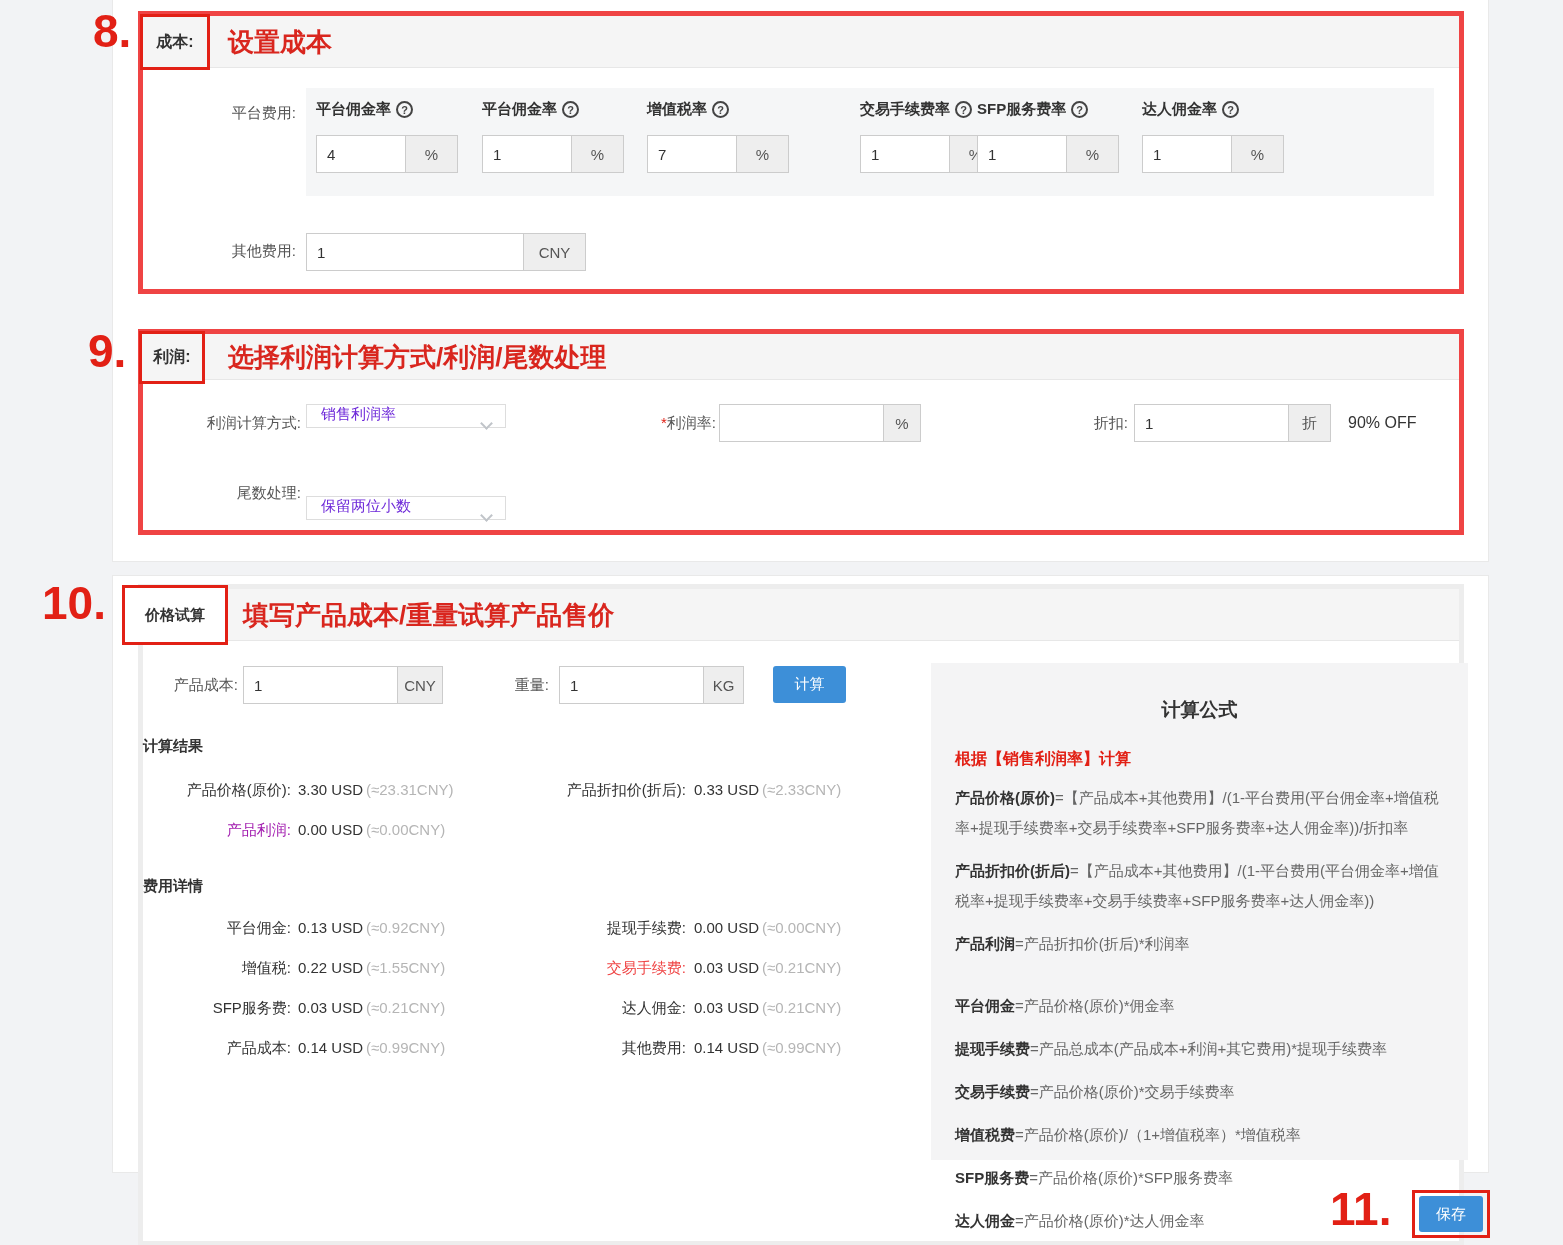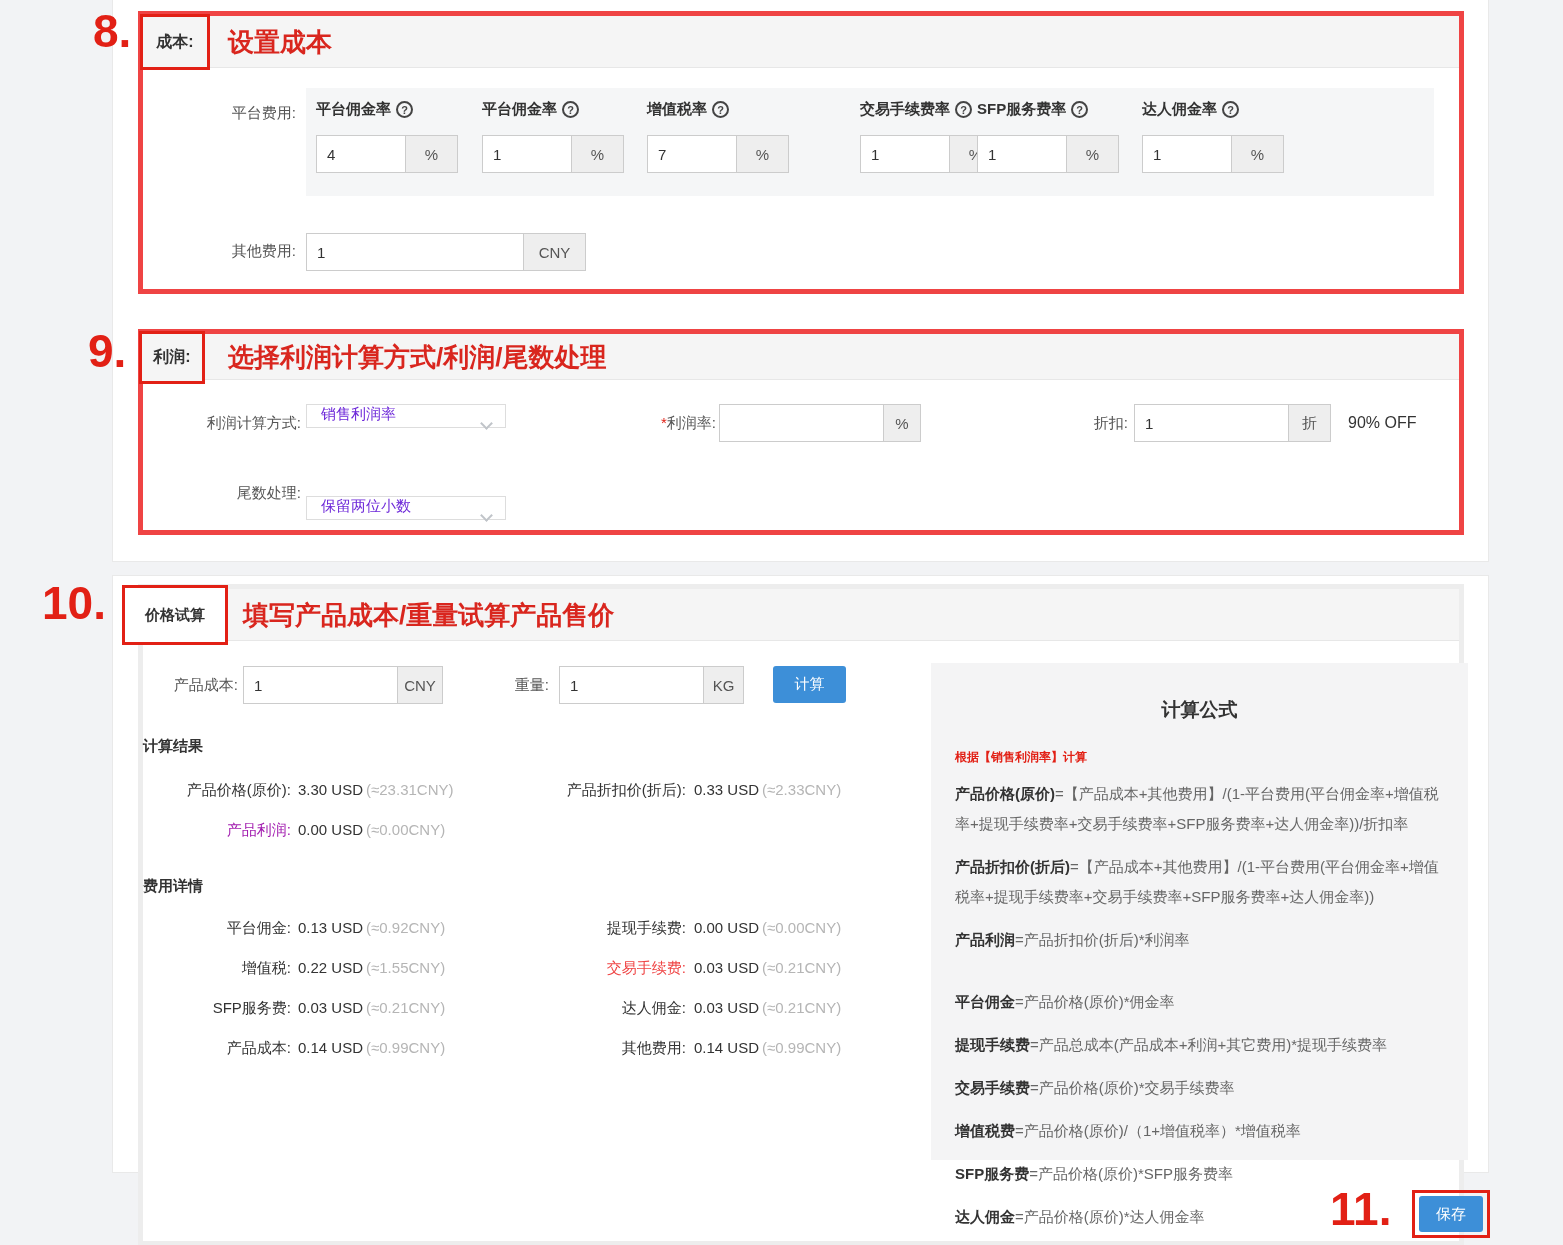--- a/index.html
+++ b/index.html
@@ -50,21 +50,21 @@
   .kv { position:absolute; font-size:15px; white-space:nowrap; }
   .kv .usd { color:#333; }
   .kv .cny { color:#b5b5b5; margin-left:3px; }
   .star { color:#e22015; }
 
   .btn-blue { position:absolute; background:#3d8fd8; color:#fff; border:none; border-radius:3px;
     font-size:15px; font-family:inherit; cursor:pointer; }
 
   .formula-panel { position:absolute; background:#f4f4f5; padding:34px 24px 20px; }
   .formula-title { text-align:center; font-weight:bold; font-size:19px; color:#333; }
-  .formula-sub { margin-top:26px; font-weight:bold; font-size:12px; color:#e22015; }
+  .formula-sub { margin-top:26px; font-weight:bold; font-size:16px; color:#e22015; }
   .formula-panel p { margin-top:13px; font-size:15px; line-height:30px; color:#666; }
   .formula-panel p b { color:#333; }
   .formula-panel p.gap { margin-top:32px; }
 </style>
 </head>
 <body>
 
 <div id="page">
 
   <div id="card-top" class="card">

